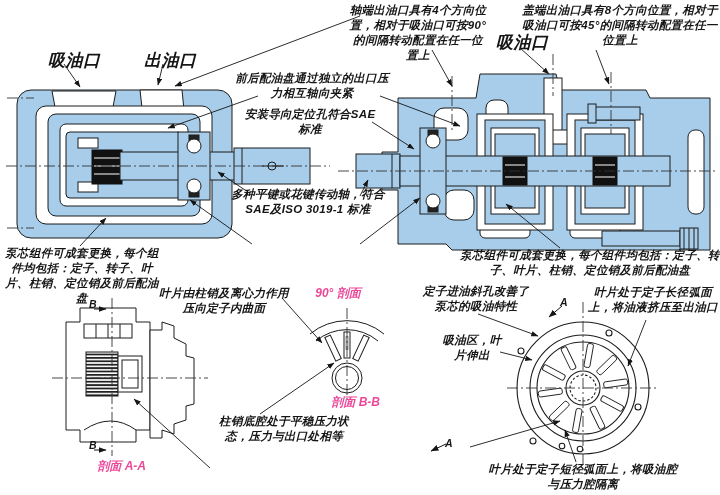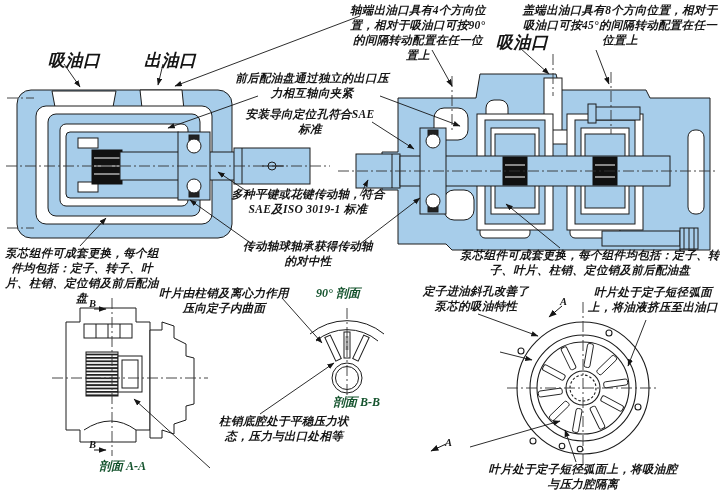--- a/index.html
+++ b/index.html
@@ -1,22 +1,22 @@
 <!DOCTYPE html>
 <html><head>
 <meta charset="utf-8">
 <style>
   html,body{margin:0;padding:0;background:#fff;}
   .stage{position:relative;width:720px;height:495px;background:#fff;
-         font-family:Liberation Serif, serif;overflow:hidden;color:#151515;}
+         font-family:Liberation Sans, sans-serif;overflow:hidden;color:#151515;}
   svg{position:absolute;left:0;top:0;}
   .callout{position:absolute;font-size:11.5px;line-height:1.3;font-style:italic;font-weight:bold;
            text-align:center;letter-spacing:.3px;color:#151515;}
   .plabel{position:absolute;font-size:17px;font-style:italic;font-weight:bold;letter-spacing:.5px;color:#151515;}
-  .seclabel{position:absolute;font-size:12px;font-style:italic;font-weight:bold;color:#14532d;}
+  .seclabel{position:absolute;font-size:12px;font-style:italic;font-weight:bold;color:#ec4899;}
   .mark{position:absolute;font-size:10.5px;font-weight:bold;font-style:italic;color:#151515;}
 </style>
 </head>
 <body>
 
 <div class="stage">
 
 <svg width="720" height="495" viewBox="0 0 720 495">
   <defs>
     <marker id="arr" markerWidth="9" markerHeight="8" refX="7.5" refY="3" orient="auto">
@@ -253,34 +253,34 @@
 <div class="callout" style="left:348px;top:3px;width:140px">轴端出油口具有4个方向位置，相对于吸油口可按90°的间隔转动配置在任一位置上</div>
 <div class="callout" style="left:522px;top:3px;width:196px">盖端出油口具有8个方向位置，相对于吸油口可按45°的间隔转动配置在任一位置上</div>
 
 <div class="plabel" style="left:48px;top:49px">吸油口</div>
 <div class="plabel" style="left:144px;top:49px">出油口</div>
 <div class="plabel" style="left:496px;top:31px">吸油口</div>
 
 <div class="callout" style="left:234px;top:71px;width:156px">前后配油盘通过独立的出口压力相互轴向夹紧</div>
 <div class="callout" style="left:242px;top:107px;width:136px">安装导向定位孔符合SAE标准</div>
 <div class="callout" style="left:230px;top:187px;width:156px">多种平键或花键传动轴，符合SAE及ISO 3019-1 标准</div>
-<div class="callout" style="left:238px;top:239px;width:140px">传动轴球轴承获得传动轴的对中性</div>
 
 <div class="callout" style="left:0px;top:246px;width:164px">泵芯组件可成套更换，每个组件均包括：定子、转子、叶片、柱销、定位销及前后配油盘</div>
 <div class="callout" style="left:460px;top:248px;width:260px">泵芯组件可成套更换，每个组件均包括：定子、转子、叶片、柱销、定位销及前后配油盘</div>
 
 <div class="callout" style="left:156px;top:286px;width:136px">叶片由柱销及离心力作用压向定子内曲面</div>
 <div class="seclabel" style="left:306px;top:285px;width:64px;text-align:center">90° 剖面</div>
 <div class="seclabel" style="left:318px;top:394px;width:62px;text-align:right">剖面 B-B</div>
 
 <div class="callout" style="left:208px;top:414px;width:152px">柱销底腔处于平稳压力状态，压力与出口处相等</div>
 <div class="seclabel" style="left:82px;top:458px;width:64px;text-align:right">剖面 A-A</div>
 
 <div class="callout" style="left:418px;top:284px;width:116px">定子进油斜孔改善了泵芯的吸油特性</div>
-<div class="callout" style="left:586px;top:285px;width:134px">叶片处于定子短径弧面上，将油液挤压至出油口</div>
+<div class="callout" style="left:442px;top:333px;width:60px">吸油区，叶片伸出</div>
+<div class="callout" style="left:586px;top:285px;width:134px">叶片处于定子长径弧面上，将油液挤压至出油口</div>
 <div class="callout" style="left:488px;top:462px;width:190px">叶片处于定子短径弧面上，将吸油腔与压力腔隔离</div>
 
 <div class="mark" style="left:89px;top:298px">B</div>
 <div class="mark" style="left:89px;top:439px">B</div>
 <div class="mark" style="left:560px;top:296px">A</div>
 <div class="mark" style="left:445px;top:437px">A</div>
 
 </div>
 
 </body></html>

